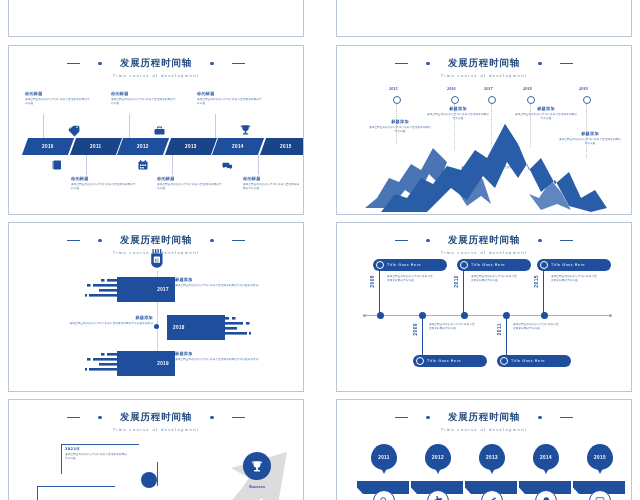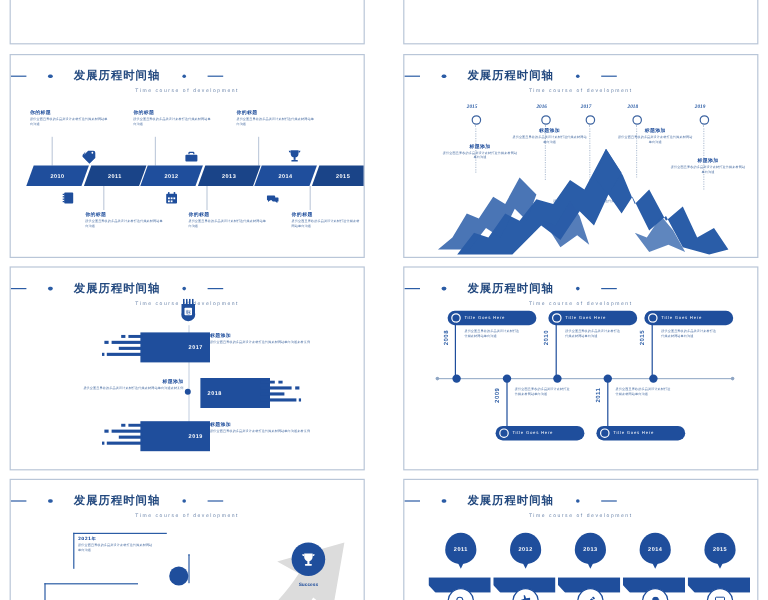--- a/index.html
+++ b/index.html
@@ -10,21 +10,21 @@
   }
   .grid{
     position:absolute;left:0;top:0;width:640px;height:500px;
   }
   .slide{
     position:absolute;background:#fff;border:1px solid #b9c6d8;
     box-sizing:border-box;overflow:hidden;
   }
   
   .sl-head{position:absolute;left:0;right:0;top:11px;text-align:center;}
-  .sl-head .row{display:flex;align-items:center;gap:18px;}
+  .sl-head .row{display:flex;align-items:center;justify-content:center;gap:18px;}
   .sl-head .dash{width:13px;height:1px;background:#2b5ca5;}
   .sl-head .dot{width:3.5px;height:3.5px;border-radius:50%;background:#2b5ca5;}
   .sl-head .t{
     font-size:9.5px;color:#23497f;font-weight:bold;letter-spacing:.8px;
     font-family:"DejaVu Sans", sans-serif;
   }
   .sl-head .sub{
     font-size:4.2px;color:#6d86ab;letter-spacing:1.3px;margin-top:2.5px;
     font-family:"Liberation Sans", sans-serif;
   }

